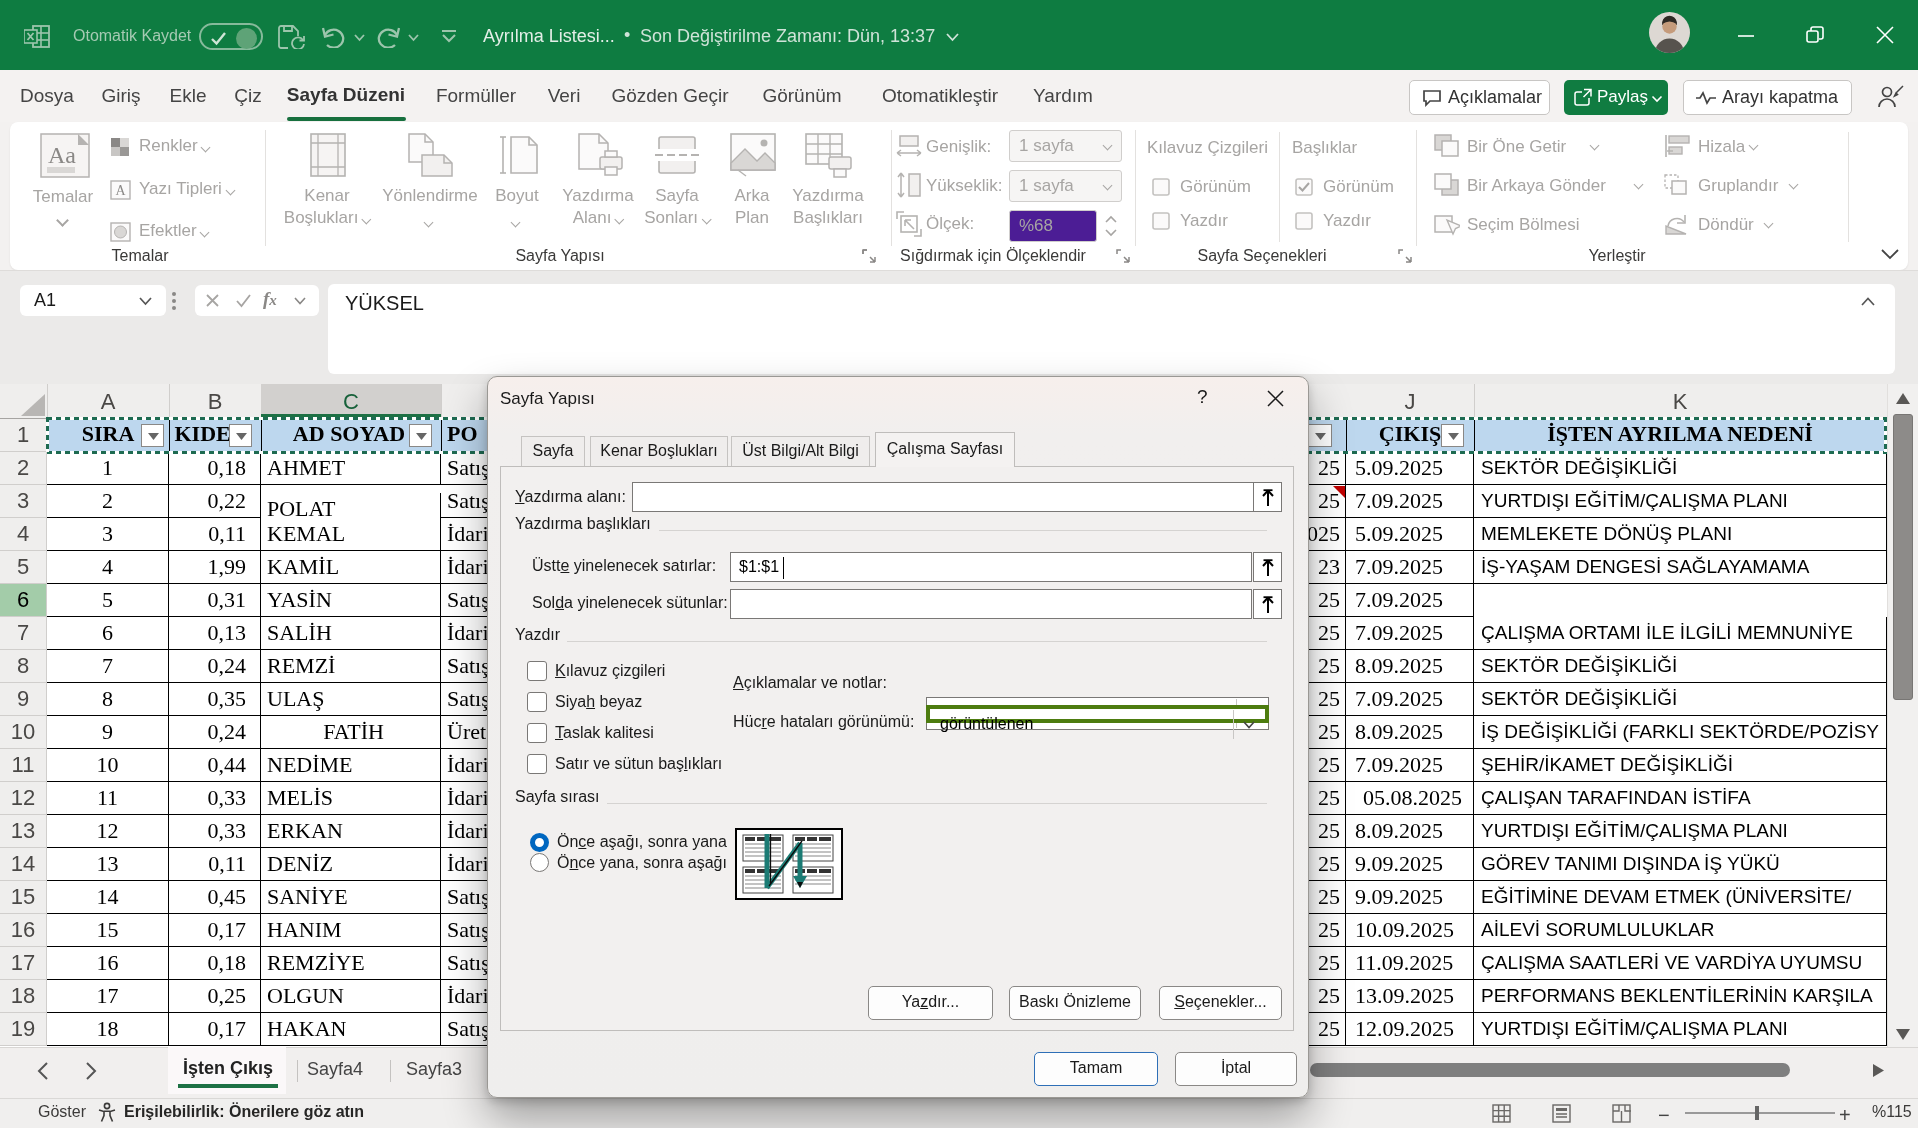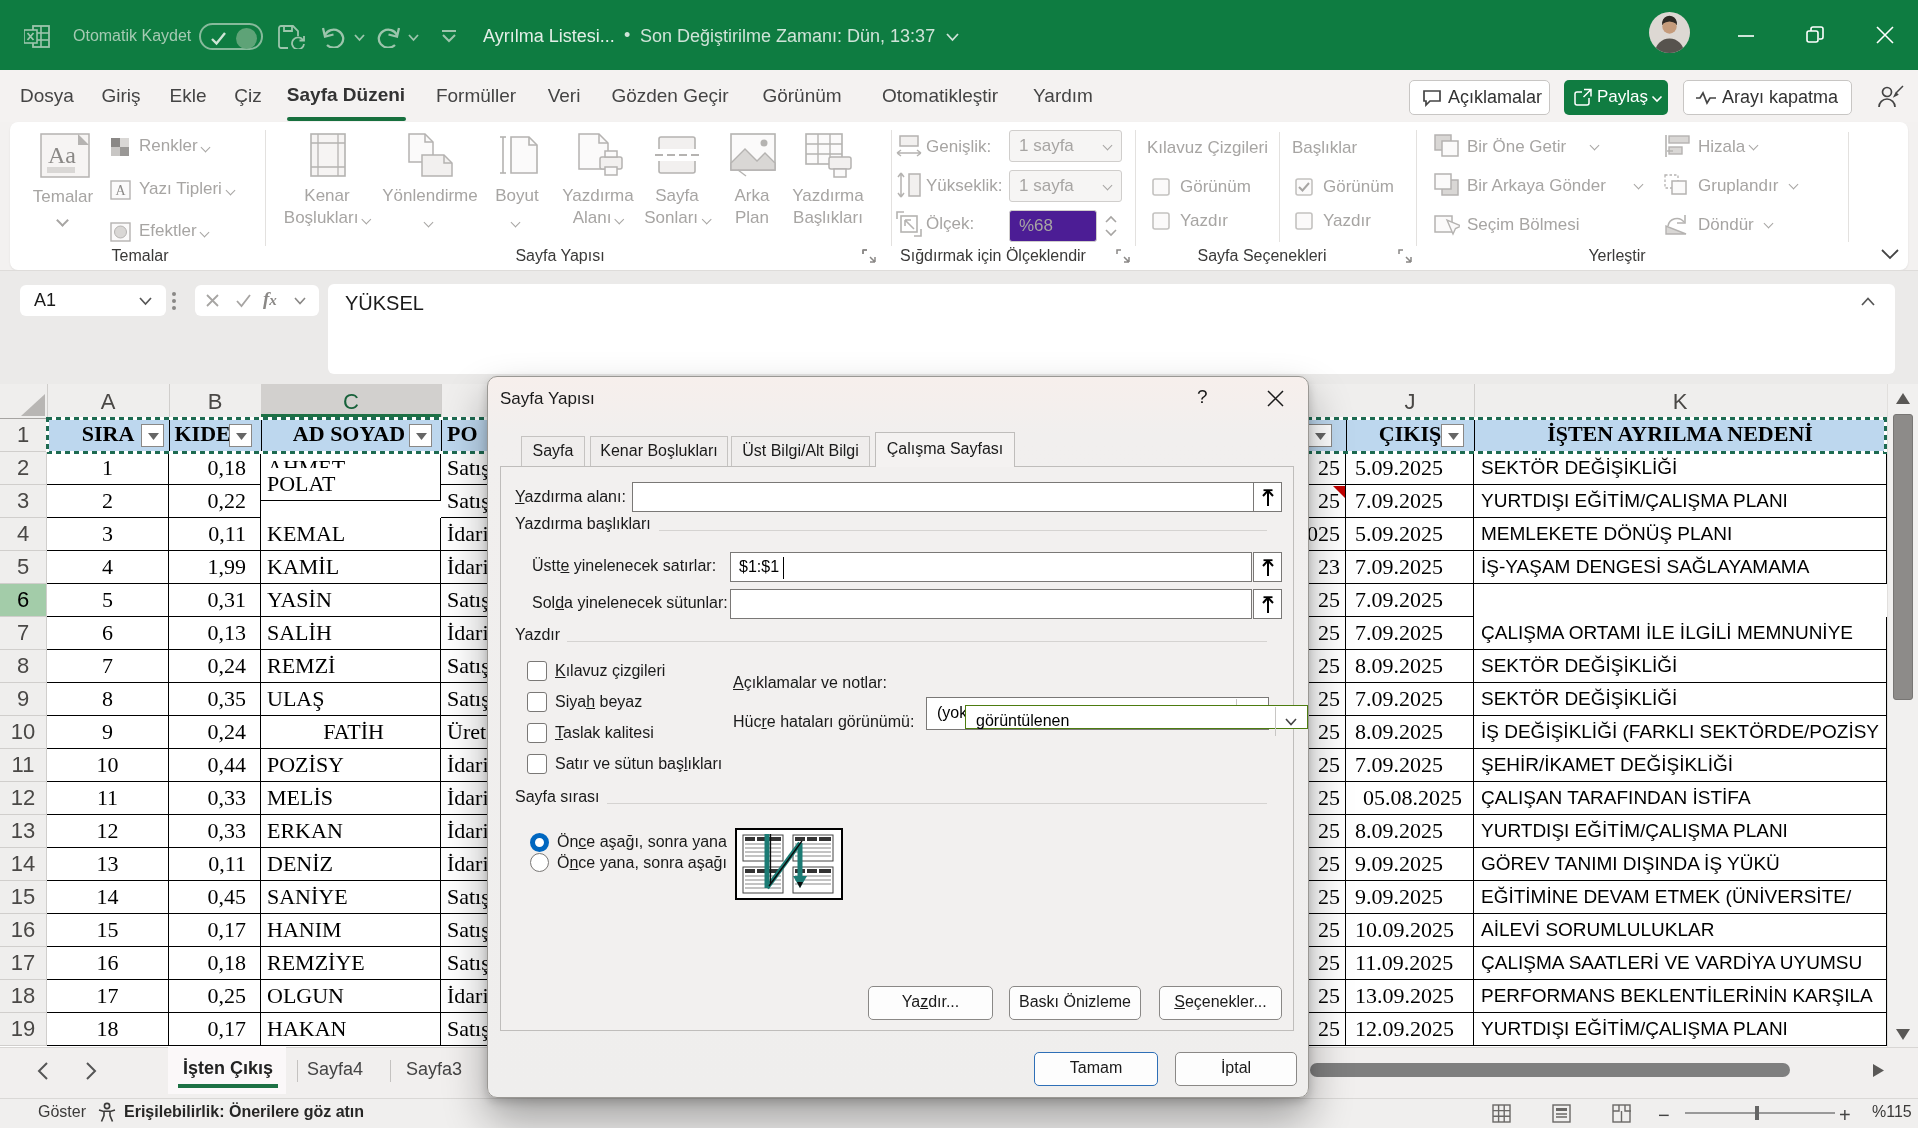--- a/index.html
+++ b/index.html
@@ -452,21 +452,21 @@
 <div class="abs ser" style="left:1680px;top:421px;transform:translateX(-50%);font-size:22px;font-weight:bold;color:#000;white-space:nowrap;">İŞTEN AYRILMA NEDENİ</div>
 <div class="cell" style="left:47px;top:452px;width:122px;height:33px;text-align:center;">1</div>
 <div class="cell" style="left:169px;top:452px;width:92px;height:33px;text-align:right;padding-right:14px;">0,18</div>
 <div class="cell" style="left:261px;top:452px;width:180px;height:33px;padding-left:6px;">AHMET</div>
 <div class="cell" style="left:441px;top:452px;width:49px;height:33px;padding-left:6px;border-right:none;">Satış</div>
 <div class="cell" style="left:1300px;top:452px;width:46px;height:33px;text-align:right;padding-right:5px;">25</div>
 <div class="cell" style="left:1346px;top:452px;width:128px;height:33px;padding-left:9px;">5.09.2025</div>
 <div class="cell" style="left:1474px;top:452px;width:413px;height:33px;padding-left:7px;font-family:'Liberation Sans';font-size:19px;line-height:31px;">SEKTÖR DEĞİŞİKLİĞİ</div>
 <div class="cell" style="left:47px;top:485px;width:122px;height:33px;text-align:center;">2</div>
 <div class="cell" style="left:169px;top:485px;width:92px;height:33px;text-align:right;padding-right:14px;">0,22</div>
-<div class="cell" style="left:261px;top:468px;width:180px;height:33px;padding-left:6px;">POLAT</div>
+<div class="cell" style="left:261px;top:493px;width:180px;height:33px;padding-left:6px;">POLAT</div>
 <div class="cell" style="left:441px;top:485px;width:49px;height:33px;padding-left:6px;border-right:none;">Satış</div>
 <div class="cell" style="left:1300px;top:485px;width:46px;height:33px;text-align:right;padding-right:5px;">25</div>
 <div class="cell" style="left:1346px;top:485px;width:128px;height:33px;padding-left:9px;">7.09.2025</div>
 <div class="cell" style="left:1474px;top:485px;width:413px;height:33px;padding-left:7px;font-family:'Liberation Sans';font-size:19px;line-height:31px;">YURTDIŞI EĞİTİM/ÇALIŞMA PLANI</div>
 <div class="cell" style="left:47px;top:518px;width:122px;height:33px;text-align:center;">3</div>
 <div class="cell" style="left:169px;top:518px;width:92px;height:33px;text-align:right;padding-right:14px;">0,11</div>
 <div class="cell" style="left:261px;top:518px;width:180px;height:33px;padding-left:6px;">KEMAL</div>
 <div class="cell" style="left:441px;top:518px;width:49px;height:33px;padding-left:6px;border-right:none;">İdari</div>
 <div class="cell" style="left:1300px;top:518px;width:46px;height:33px;text-align:right;padding-right:5px;">025</div>
 <div class="cell" style="left:1346px;top:518px;width:128px;height:33px;padding-left:9px;">5.09.2025</div>
@@ -507,21 +507,21 @@
 <div class="cell" style="left:1474px;top:683px;width:413px;height:33px;padding-left:7px;font-family:'Liberation Sans';font-size:19px;line-height:31px;">SEKTÖR DEĞİŞİKLİĞİ</div>
 <div class="cell" style="left:47px;top:716px;width:122px;height:33px;text-align:center;">9</div>
 <div class="cell" style="left:169px;top:716px;width:92px;height:33px;text-align:right;padding-right:14px;">0,24</div>
 <div class="cell" style="left:261px;top:716px;width:180px;height:33px;padding-left:6px;text-align:center;">FATİH</div>
 <div class="cell" style="left:441px;top:716px;width:49px;height:33px;padding-left:6px;border-right:none;">Üret</div>
 <div class="cell" style="left:1300px;top:716px;width:46px;height:33px;text-align:right;padding-right:5px;">25</div>
 <div class="cell" style="left:1346px;top:716px;width:128px;height:33px;padding-left:9px;">8.09.2025</div>
 <div class="cell" style="left:1474px;top:716px;width:413px;height:33px;padding-left:7px;font-family:'Liberation Sans';font-size:19px;line-height:31px;">İŞ DEĞİŞİKLİĞİ (FARKLI SEKTÖRDE/POZİSY</div>
 <div class="cell" style="left:47px;top:749px;width:122px;height:33px;text-align:center;">10</div>
 <div class="cell" style="left:169px;top:749px;width:92px;height:33px;text-align:right;padding-right:14px;">0,44</div>
-<div class="cell" style="left:261px;top:749px;width:180px;height:33px;padding-left:6px;">POZİSY</div>
+<div class="cell" style="left:261px;top:749px;width:180px;height:33px;padding-left:6px;">NEDİME</div>
 <div class="cell" style="left:441px;top:749px;width:49px;height:33px;padding-left:6px;border-right:none;">İdari</div>
 <div class="cell" style="left:1300px;top:749px;width:46px;height:33px;text-align:right;padding-right:5px;">25</div>
 <div class="cell" style="left:1346px;top:749px;width:128px;height:33px;padding-left:9px;">7.09.2025</div>
 <div class="cell" style="left:1474px;top:749px;width:413px;height:33px;padding-left:7px;font-family:'Liberation Sans';font-size:19px;line-height:31px;">ŞEHİR/İKAMET DEĞİŞİKLİĞİ</div>
 <div class="cell" style="left:47px;top:782px;width:122px;height:33px;text-align:center;">11</div>
 <div class="cell" style="left:169px;top:782px;width:92px;height:33px;text-align:right;padding-right:14px;">0,33</div>
 <div class="cell" style="left:261px;top:782px;width:180px;height:33px;padding-left:6px;">MELİS</div>
 <div class="cell" style="left:441px;top:782px;width:49px;height:33px;padding-left:6px;border-right:none;">İdari</div>
 <div class="cell" style="left:1300px;top:782px;width:46px;height:33px;text-align:right;padding-right:5px;">25</div>
 <div class="cell" style="left:1346px;top:782px;width:128px;height:33px;padding-left:17px;">05.08.2025</div>
@@ -685,21 +685,21 @@
 <div class="abs" style="z-index:4;left:555px;top:755px;font-size:16px;color:#1a1a1a;white-space:nowrap;">Satır ve sütun baş<u>l</u>ıkları</div>
 <div class="abs" style="z-index:4;left:733px;top:674px;font-size:16px;color:#1a1a1a;white-space:nowrap;"><u>A</u>çıklamalar ve notlar:</div>
 <div class="abs" style="z-index:4;left:733px;top:713px;font-size:16px;color:#1a1a1a;white-space:nowrap;">Hüc<u>r</u>e hataları görünümü:</div>
 <div class="abs" style="z-index:4;left:926px;top:665px;width:343px;height:33px;background:#fff;border:1px solid #7a7876;margin-top:32px;">
 <span style="position:absolute;left:10px;top:6px;font-size:16px;color:#000;">(yok)</span>
 <span style="position:absolute;right:1px;top:1px;width:31px;height:29px;border-left:1px solid #c8c6c4;"></span>
 <svg style="position:absolute;right:9px;top:11px;" width="14" height="10" viewBox="0 0 14 10">
         <path d="M2 2 l5 5.5 L12 2" fill="none" stroke="#444" stroke-width="1.6"></path>
       </svg>
     </div>
-<div class="abs" style="z-index:4;left:926px;top:705px;width:343px;height:24px;background:#fff;border:1px solid #4d7c0f;margin-left:39px;">
+<div class="abs" style="z-index:4;left:926px;top:705px;width:343px;height:18px;background:#fff;border:4px solid #4d7c0f;">
 <span style="position:absolute;left:10px;top:6px;font-size:16px;color:#000;">görüntülenen</span>
 <span style="position:absolute;right:1px;top:1px;width:31px;height:29px;border-left:1px solid #c8c6c4;"></span>
 <svg style="position:absolute;right:9px;top:11px;" width="14" height="10" viewBox="0 0 14 10">
         <path d="M2 2 l5 5.5 L12 2" fill="none" stroke="#444" stroke-width="1.6"></path>
       </svg>
     </div>
 <div class="abs" style="z-index:4;left:515px;top:788px;font-size:16px;color:#1a1a1a;white-space:nowrap;">Sayfa sırası</div>
 <div class="abs" style="z-index:4;left:607px;top:803px;width:660px;height:1px;background:#d5d3d1;"></div>
 <div class="abs" style="z-index:4;left:530px;top:833px;width:19px;height:19px;background:#fff;border:5.5px solid #0067c0;border-radius:50%;"></div>
 <div class="abs" style="z-index:4;left:557px;top:833px;font-size:16px;color:#1a1a1a;white-space:nowrap;">Ön<u>c</u>e aşağı, sonra yana</div>

